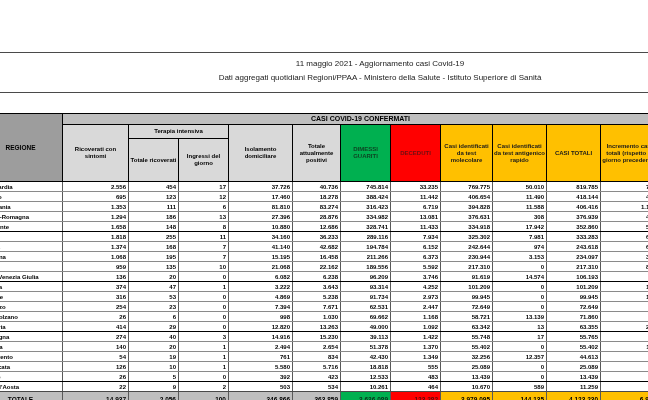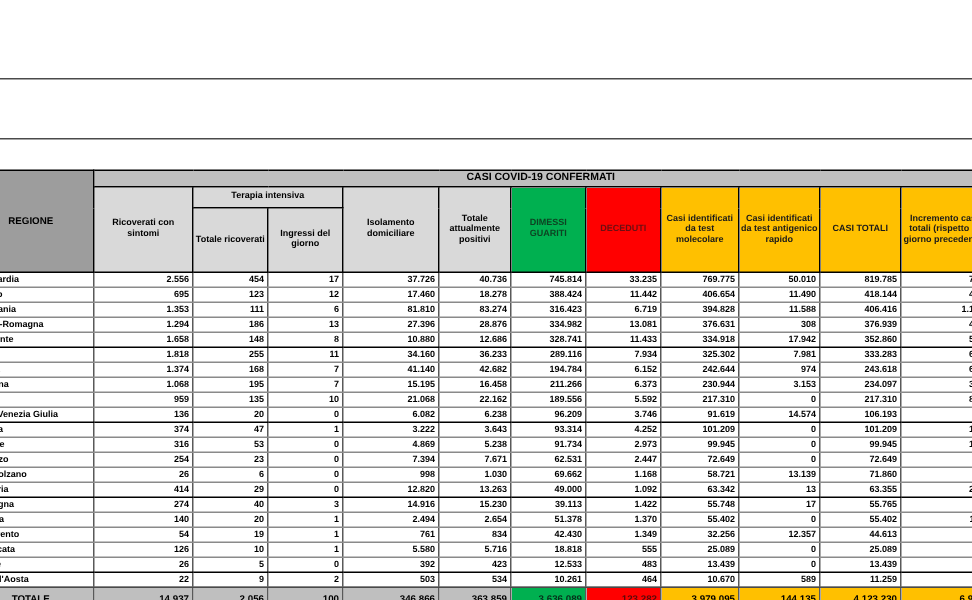--- a/index.html
+++ b/index.html
@@ -34,20 +34,22 @@
   tr.totale td.c-green{background:#00b050;color:#06301b;}
   tr.totale td.c-red{background:#ff0000;color:#5c0a0a;}
   tr.totale td.c-amber{background:#ffc000;color:#000;}
 </style>
 </head>
 <body>
 
 <div id="screen">
   <div class="hline" id="hl-top"></div>
   <div class="title-wrap">
+    <div class="title-line">11 maggio 2021 - Aggiornamento casi Covid-19</div>
+    <div class="title-line">Dati aggregati quotidiani Regioni/PPAA - Ministero della Salute - Istituto Superiore di Sanità</div>
   </div>
   <div class="hline" id="hl-mid"></div>
 
   <div id="tbl-wrap">
     <table>
       <colgroup>
         <col style="width:84px">
           <col style="width:66px">
           <col style="width:50px">
           <col style="width:50px">

